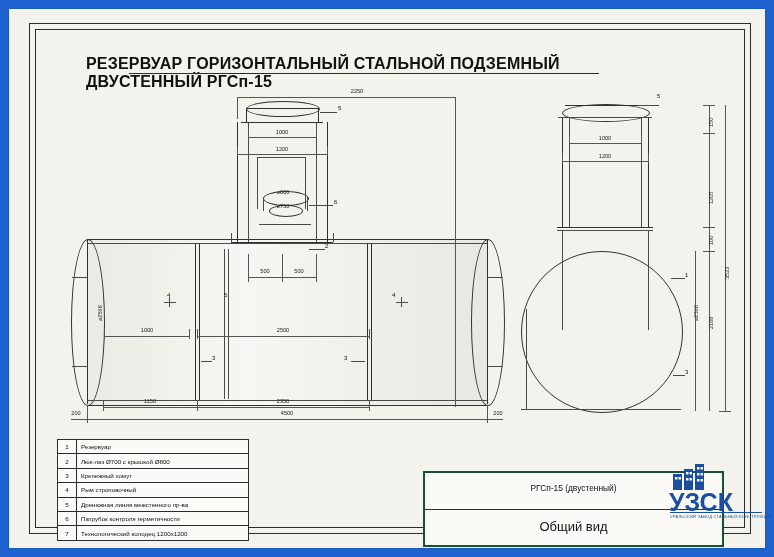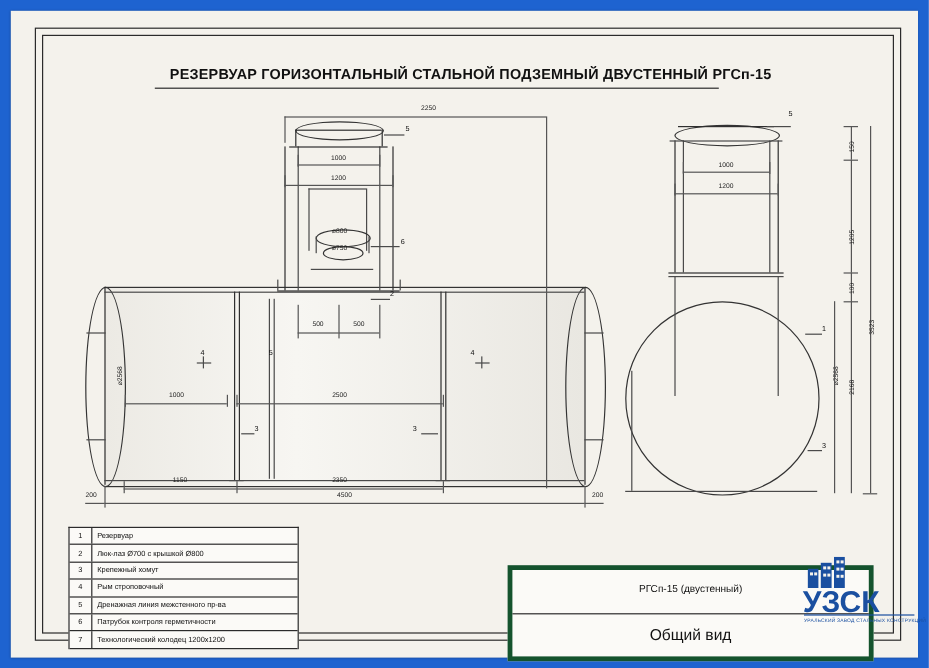--- a/index.html
+++ b/index.html
@@ -16,23 +16,23 @@
   }
   .frame-outer{
     position:absolute;left:20px;top:14px;right:14px;bottom:14px;
     border:1px solid #2b2b2b;
   }
   .frame-inner{
     position:absolute;left:26px;top:20px;right:20px;bottom:20px;
     border:1px solid #2b2b2b;
   }
   .title{
-    position:absolute;left:44px;top:46px;width:590px;
-    text-align:right;
-    font-size:12px;font-weight:bold;color:#111;
+    position:absolute;left:77px;top:46px;width:590px;
+    text-align:left;
+    font-size:16px;font-weight:bold;color:#111;
     letter-spacing:.2px;
   }
   .title-rule{
     position:absolute;left:120px;top:64px;width:470px;height:1px;background:#2b2b2b;
   }
 
   
   .ln{position:absolute;background:#2f2f2f;}
   .hl{height:1px;}
   .vl{width:1px;}
@@ -75,21 +75,21 @@
     width:18px;text-align:center;font-size:6.2px;color:#111;
     border-right:1px solid #2b2b2b;height:100%;
     display:flex;align-items:center;justify-content:center;
   }
   .legend .row .nm{
     padding-left:4px;font-size:6.2px;color:#111;
   }
 
   .stamp{
     position:absolute;left:414px;top:462px;width:297px;height:72px;
-    border:4px solid #14532d;background:#fbfaf7;
+    border:2px solid #14532d;background:#fbfaf7;
   }
   .stamp .divider{position:absolute;left:0;right:0;top:36px;height:1px;background:#2b2b2b;}
   .stamp .t1{
     position:absolute;left:0;right:0;top:10px;text-align:center;
     font-size:8.4px;color:#111;
   }
   .stamp .t2{
     position:absolute;left:0;right:0;top:46px;text-align:center;
     font-size:13px;color:#111;
   }

